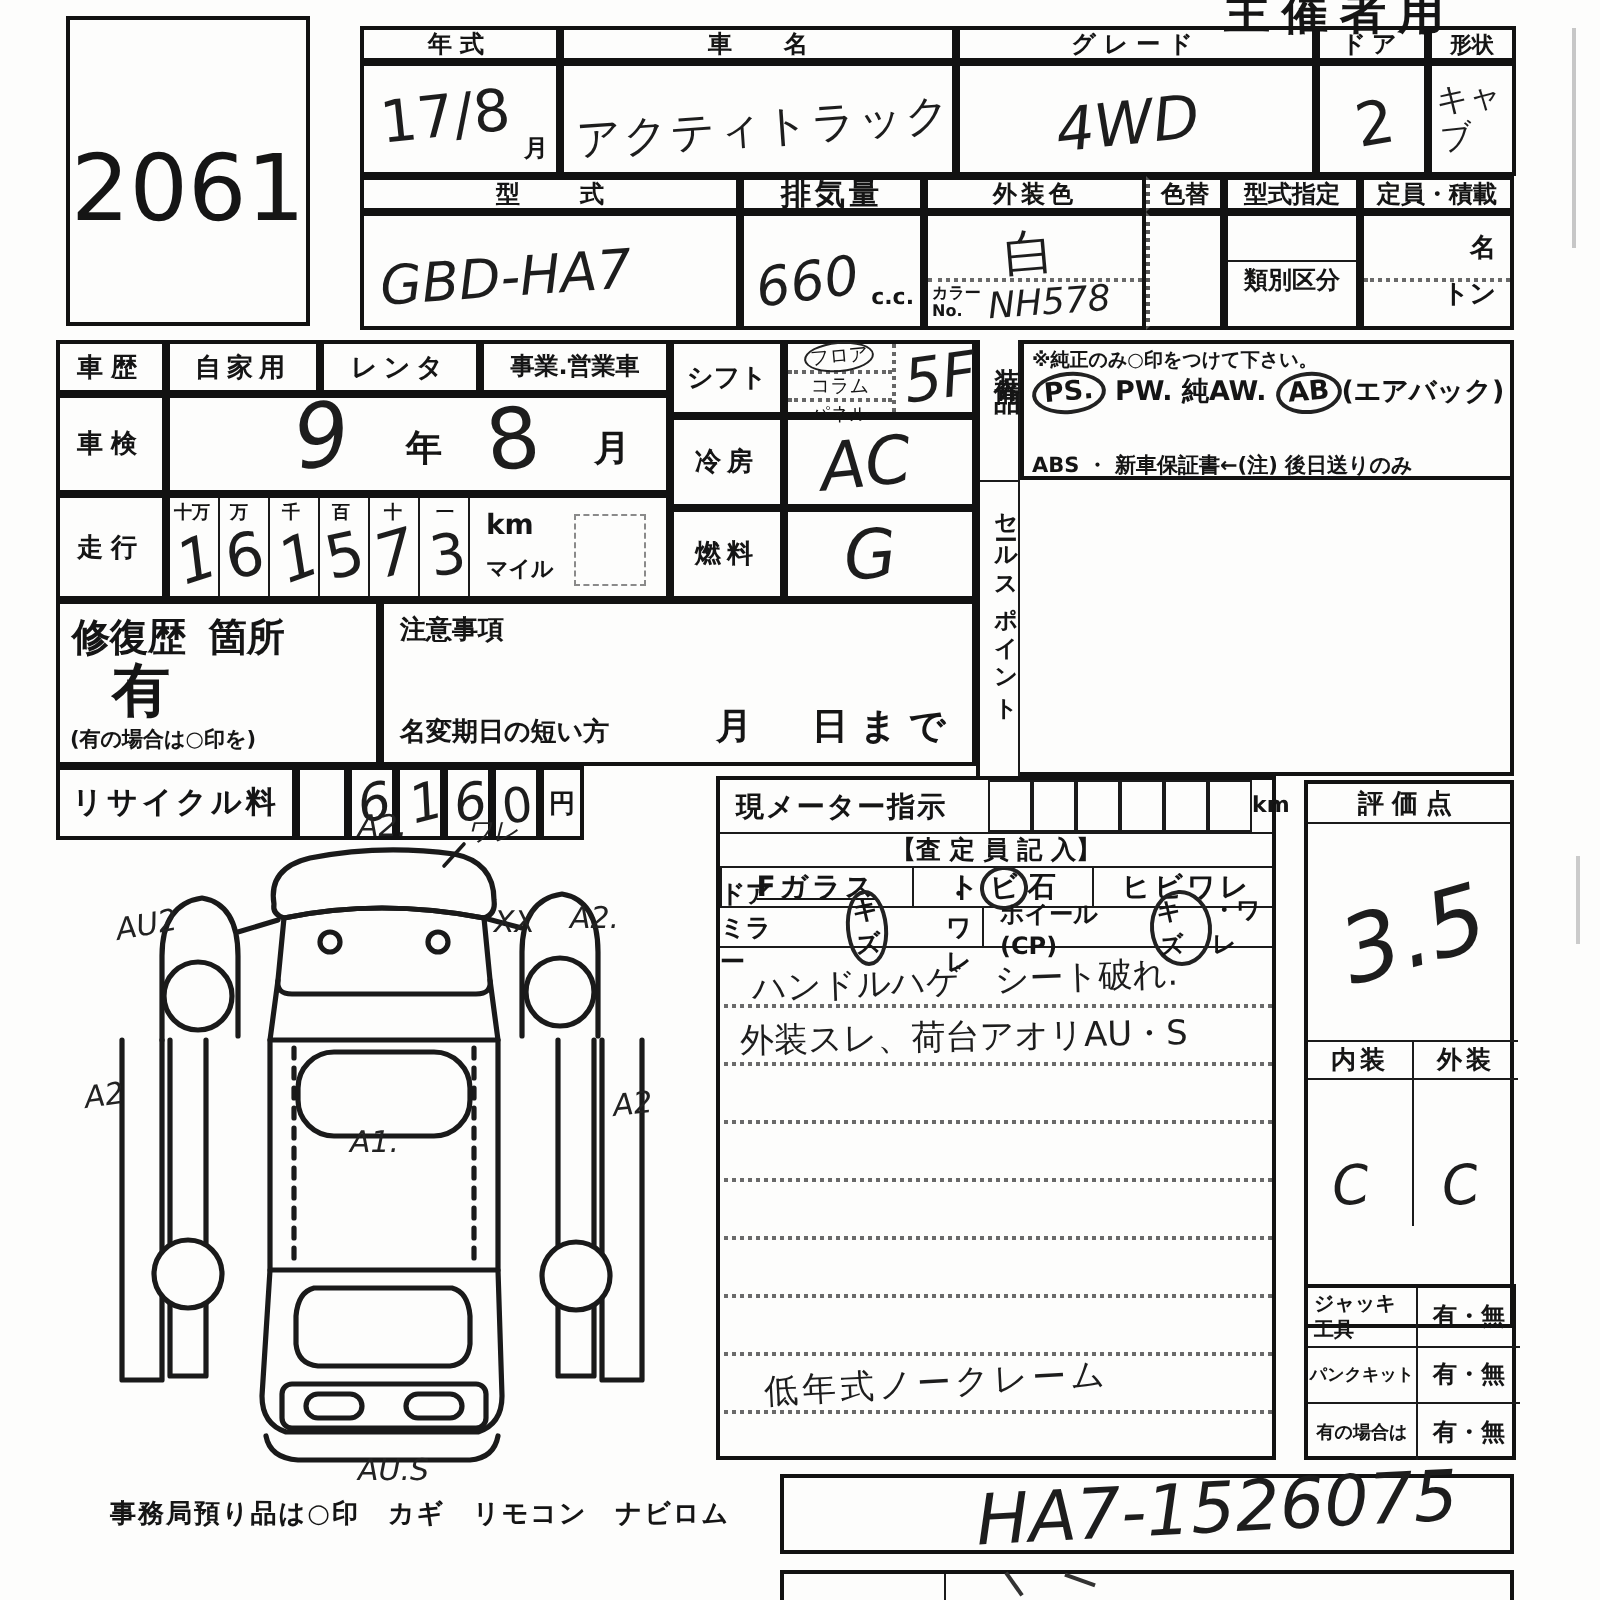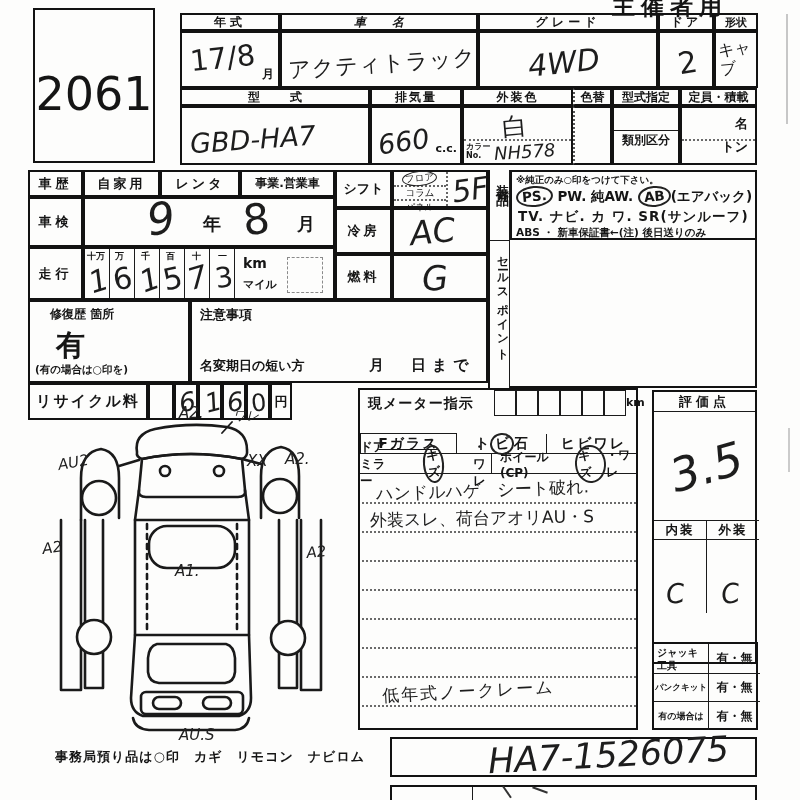--- a/index.html
+++ b/index.html
@@ -23,21 +23,21 @@
 <div class="abs hd sp6" style="left:612px;top:-9px;font-size:23px;">主催者用</div>
 
 <div class="abs" style="left:786px;top:14px;width:2px;height:110px;background:#9a9a9a;opacity:.55;"></div>
 <div class="abs" style="left:788px;top:428px;width:2px;height:44px;background:#9a9a9a;opacity:.5;"></div>
 
 <div class="abs b2" style="left:33px;top:8px;width:122px;height:155px;">
   <div class="abs ct" style="left:0;top:26px;width:100%;height:116px;font-size:46px;">2061</div>
 </div>
 
 <div class="abs b2 ct hd sp4" style="left:180px;top:13px;width:100px;height:18px;font-size:12px;">年式</div>
-<div class="abs b2 ct hd sp6" style="left:280px;top:13px;width:198px;height:18px;font-size:12px;letter-spacing:26px;text-indent:26px;font-style:italic;">車名</div>
+<div class="abs b2 ct hd sp6" style="left:280px;top:13px;width:198px;height:18px;font-size:12px;letter-spacing:26px;text-indent:26px;">車名</div>
 <div class="abs b2 ct hd sp4" style="left:478px;top:13px;width:180px;height:18px;font-size:12px;">グレード</div>
 <div class="abs b2 ct hd" style="left:658px;top:13px;width:56px;height:18px;font-size:12px;letter-spacing:3px;">ドア</div>
 <div class="abs b2 ct hd" style="left:714px;top:13px;width:44px;height:18px;font-size:11px;">形状</div>
 
 <div class="abs b2" style="left:180px;top:31px;width:100px;height:57px;">
   <span class="abs hw" style="left:8px;top:8px;font-size:29px;transform:rotate(-6deg);">17/8</span>
   <span class="abs hd" style="right:4px;bottom:3px;font-size:12px;">月</span>
 </div>
 <div class="abs b2" style="left:280px;top:31px;width:198px;height:57px;">
   <span class="abs hw" style="left:6px;top:16px;font-size:22px;letter-spacing:1px;transform:rotate(-4deg);">アクティトラック</span>
@@ -46,21 +46,21 @@
   <span class="abs hw" style="left:48px;top:12px;font-size:30px;font-style:italic;transform:rotate(-6deg);">4WD</span>
 </div>
 <div class="abs b2" style="left:658px;top:31px;width:56px;height:57px;">
   <span class="abs hw" style="left:18px;top:12px;font-size:30px;transform:rotate(-10deg);">2</span>
 </div>
 <div class="abs b2" style="left:714px;top:31px;width:44px;height:57px;">
   <span class="abs hw" style="left:3px;top:6px;font-size:16px;white-space:normal;width:36px;transform:rotate(-6deg);line-height:1.2;">キャブ</span>
 </div>
 
 <div class="abs b2 ct hd" style="left:180px;top:88px;width:190px;height:18px;font-size:12px;letter-spacing:30px;text-indent:30px;">型式</div>
-<div class="abs b2 ct hd sp2" style="left:370px;top:88px;width:92px;height:18px;font-size:12px;">排気量</div>
+<div class="abs b2 ct hd sp2" style="left:370px;top:88px;width:92px;height:18px;font-size:15px;">排気量</div>
 <div class="abs b2 ct hd sp2" style="left:462px;top:88px;width:111px;height:18px;font-size:12px;">外装色</div>
 <div class="abs b2 ct hd" style="left:573px;top:88px;width:39px;height:18px;font-size:12px;border-left:2px dotted #555;">色替</div>
 <div class="abs b2 ct hd" style="left:612px;top:88px;width:68px;height:18px;font-size:12px;">型式指定</div>
 <div class="abs b2 ct hd" style="left:680px;top:88px;width:77px;height:18px;font-size:12px;">定員・積載</div>
 
 <div class="abs b2" style="left:180px;top:106px;width:190px;height:59px;">
   <span class="abs hw" style="left:8px;top:16px;font-size:27px;font-style:italic;transform:rotate(-4deg);">GBD-HA7</span>
 </div>
 <div class="abs b2" style="left:370px;top:106px;width:92px;height:59px;">
   <span class="abs hw" style="left:6px;top:18px;font-size:27px;font-style:italic;transform:rotate(-8deg);">660</span>
@@ -121,28 +121,28 @@
   <div class="abs" style="left:125px;top:0;width:25px;height:100%;border-right:1.4px solid #1b1b1b;">
       <span class="abs hd" style="left:8px;top:1px;font-size:9px;">一</span>
       <span class="abs hw" style="left:5px;top:12px;font-size:28px;transform:rotate(-8deg);">3</span>
     </div>
   <span class="abs hd" style="left:158px;top:6px;font-size:14px;">km</span>
   <span class="abs hd" style="left:158px;bottom:6px;font-size:11px;">マイル</span>
   <div class="abs" style="left:202px;top:8px;width:36px;height:36px;border:1.6px dashed #8a8a8a;"></div>
 </div>
 
 <div class="abs b2" style="left:28px;top:300px;width:162px;height:83px;">
-  <span class="abs hd" style="left:20px;top:4px;font-size:12px;">修復歴 箇所</span>
+  <span class="abs hd" style="left:6px;top:4px;font-size:19px;font-family:Liberation Mono, monospace;">修復歴 箇所</span>
   <span class="abs hd" style="left:26px;top:24px;font-size:29px;">有</span>
   <span class="abs hd" style="left:5px;bottom:4px;font-size:10.5px;">(有の場合は○印を)</span>
 </div>
 <div class="abs b2" style="left:190px;top:300px;width:298px;height:83px;">
   <span class="abs hd" style="left:8px;top:4px;font-size:13px;">注意事項</span>
   <span class="abs hd" style="left:8px;bottom:6px;font-size:13px;">名変期日の短い方</span>
-  <span class="abs hd" style="left:177px;bottom:6px;font-size:15px;letter-spacing:6px;">月　日まで</span>
+  <span class="abs hd" style="left:166px;bottom:6px;font-size:18px;letter-spacing:6px;">月　日まで</span>
 </div>
 
 <div class="abs b2 ct hd" style="left:28px;top:383px;width:120px;height:37px;font-size:15px;letter-spacing:2px;">リサイクル料</div>
 <div class="abs b2" style="left:148px;top:383px;width:26px;height:37px;"></div>
 <div class="abs b2" style="left:174px;top:383px;width:24px;height:37px;">
     <span class="abs hw" style="left:3px;top:2px;font-size:26px;font-style:italic;transform:rotate(-10deg);">6</span>
   </div>
 <div class="abs b2" style="left:198px;top:383px;width:24px;height:37px;">
     <span class="abs hw" style="left:5px;top:2px;font-size:26px;font-style:italic;transform:rotate(-14deg);">1</span>
   </div>
@@ -179,35 +179,35 @@
   <div class="abs" style="left:0;top:70px;width:100%;height:0;border-top:1.6px solid #1b1b1b;"></div>
   <div class="abs vert hd" style="left:5px;top:78px;font-size:11.5px;letter-spacing:2px;">セールスポイント</div>
 </div>
 <div class="abs b2" style="left:510px;top:170px;width:247px;height:70px;">
   <span class="abs hd" style="left:4px;top:2px;font-size:9.5px;">※純正のみ○印をつけて下さい。</span>
   <div class="abs" style="left:4px;top:14px;font-size:13.5px;font-weight:bold;white-space:nowrap;">
     <span class="circ">PS.</span>
     <span>PW. 純AW.</span>
     <span class="circ">AB</span><span>(エアバック)</span>
   </div>
-  <div class="abs hd" style="left:6px;top:36px;font-size:13.5px;letter-spacing:1px;white-space:nowrap;">TV. ナビ. カ ワ. SR(サンルーフ)</div>
   <div class="abs hd" style="left:4px;top:54px;font-size:10.5px;white-space:nowrap;">ABS ・ 新車保証書←(注) 後日送りのみ</div>
 </div>
 <div class="abs" style="left:510px;top:240px;width:247px;height:148px;border-right:2.2px solid #121212;border-bottom:2.2px solid #121212;"></div>
 
 <div class="abs b2" style="left:358px;top:388px;width:280px;height:342px;">
   <span class="abs hd" style="left:8px;top:5px;font-size:14px;letter-spacing:1px;">現メーター指示</span>
   <div class="abs b" style="left:134px;top:0;width:22px;height:26px;"></div>
   <div class="abs b" style="left:156px;top:0;width:22px;height:26px;"></div>
   <div class="abs b" style="left:178px;top:0;width:22px;height:26px;"></div>
   <div class="abs b" style="left:200px;top:0;width:22px;height:26px;"></div>
   <div class="abs b" style="left:222px;top:0;width:22px;height:26px;"></div>
   <div class="abs b" style="left:244px;top:0;width:22px;height:26px;"></div>
   <span class="abs hd" style="left:266px;top:6px;font-size:11px;">km</span>
 
+  <div class="abs ct hd" style="left:0;top:26px;width:100%;height:18px;border-top:1.6px solid #1b1b1b;border-bottom:1.6px solid #1b1b1b;font-size:12.5px;">【査 定 員 記 入】</div>
 
   <div class="abs" style="left:0;top:44px;width:100%;height:20px;border-bottom:1.6px solid #1b1b1b;">
     <div class="abs b ct hd" style="left:0;top:-1px;width:97px;height:21px;font-size:14px;letter-spacing:2px;text-decoration:underline;">Fガラス</div>
     <div class="abs ct hd" style="left:97px;top:0;width:90px;height:20px;font-size:14px;border-right:1.6px solid #1b1b1b;">
       <span>ト</span>
         <span class="circ" style="padding:0 3px;">ビ</span>
         <span>石</span>
     </div>
     <div class="abs ct hd" style="left:187px;top:0;width:93px;height:20px;font-size:14px;letter-spacing:2px;">ヒビワレ</div>
   </div>

